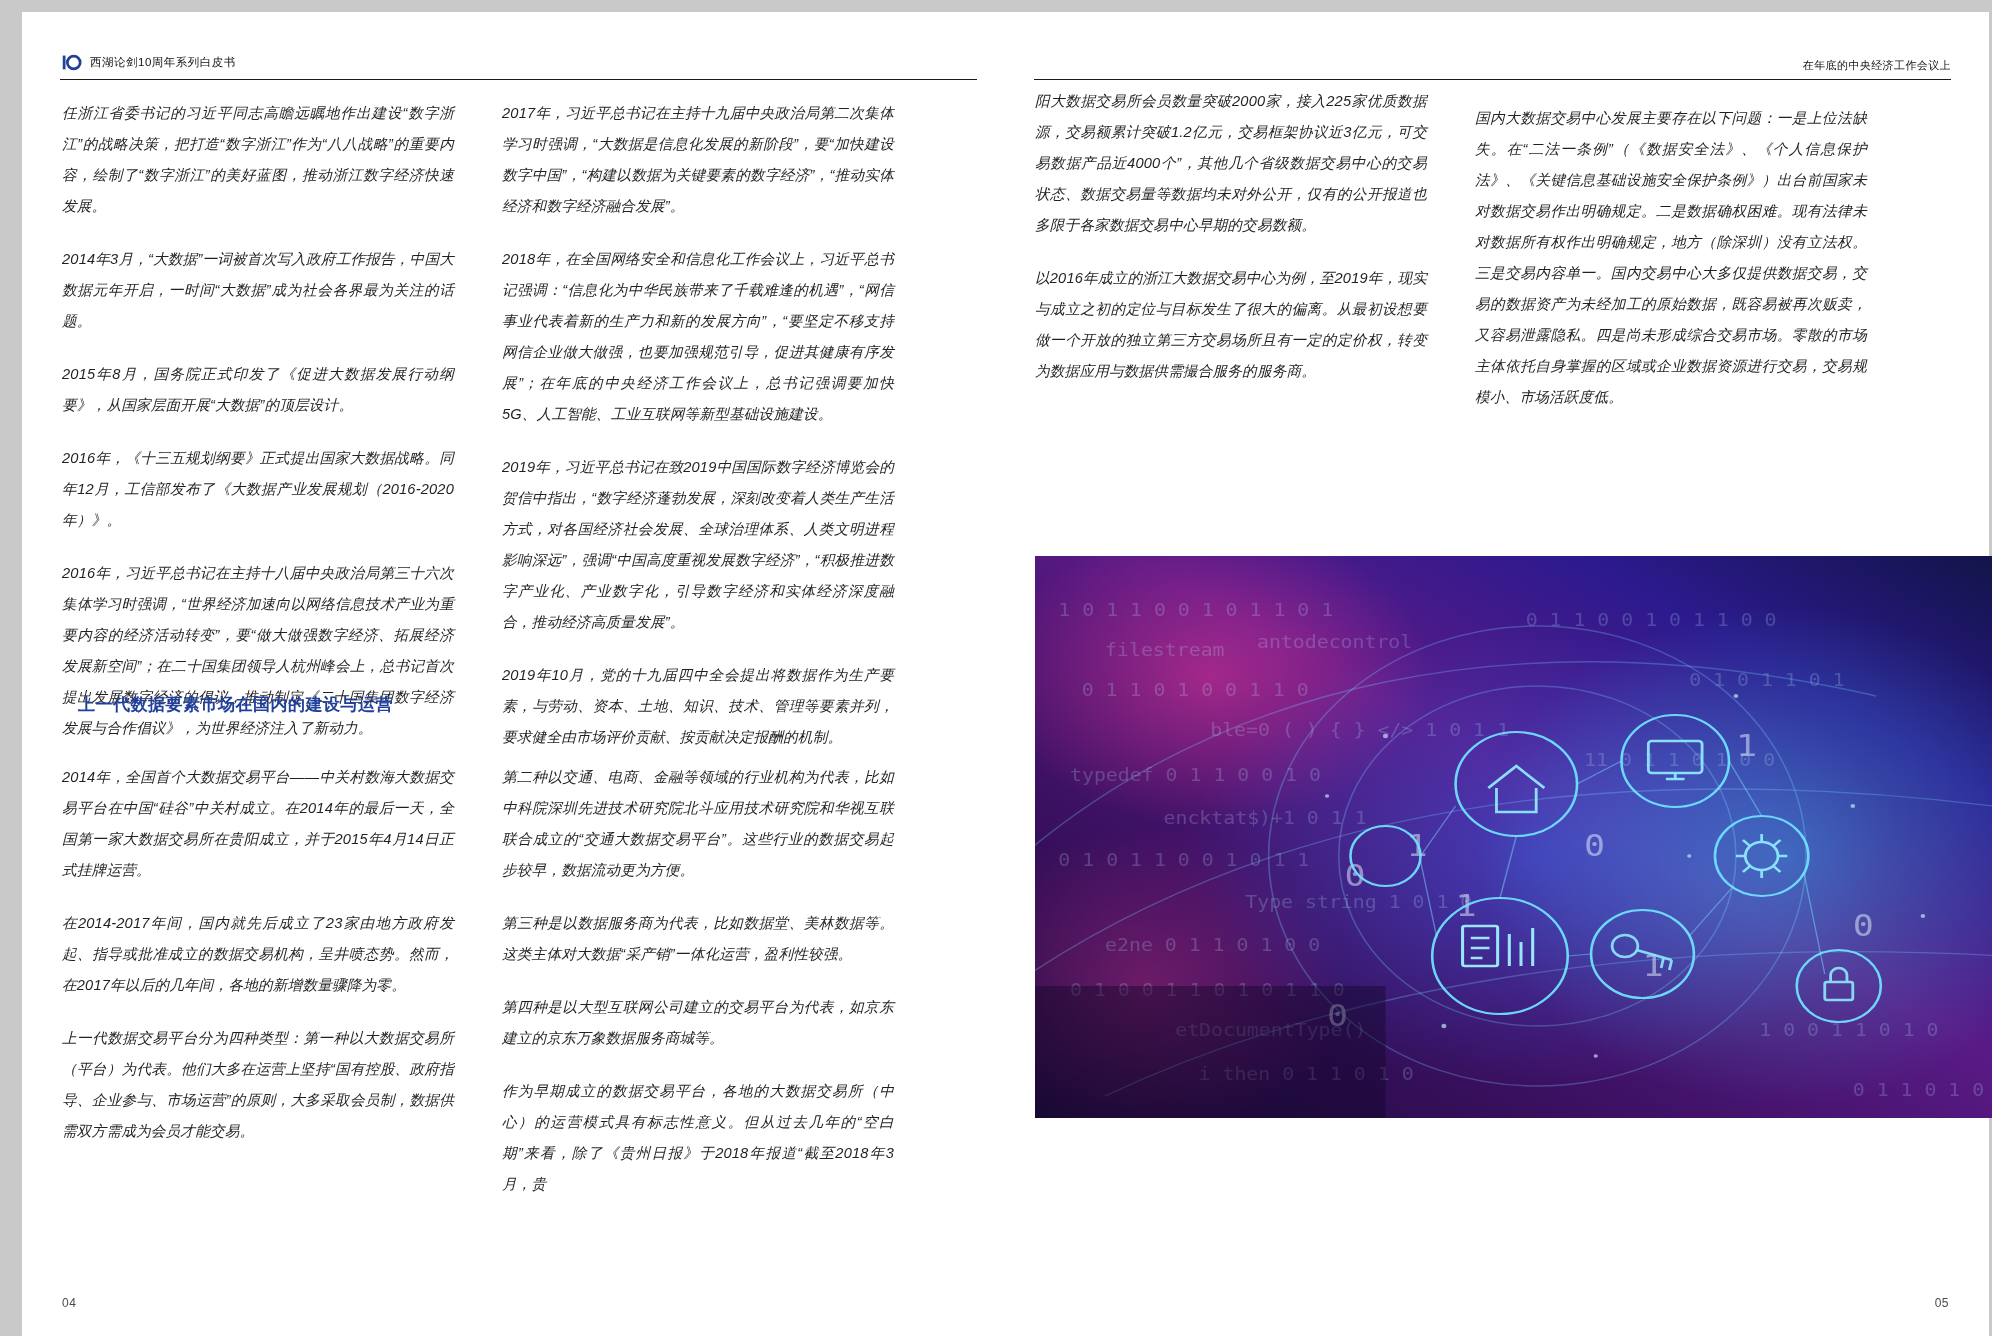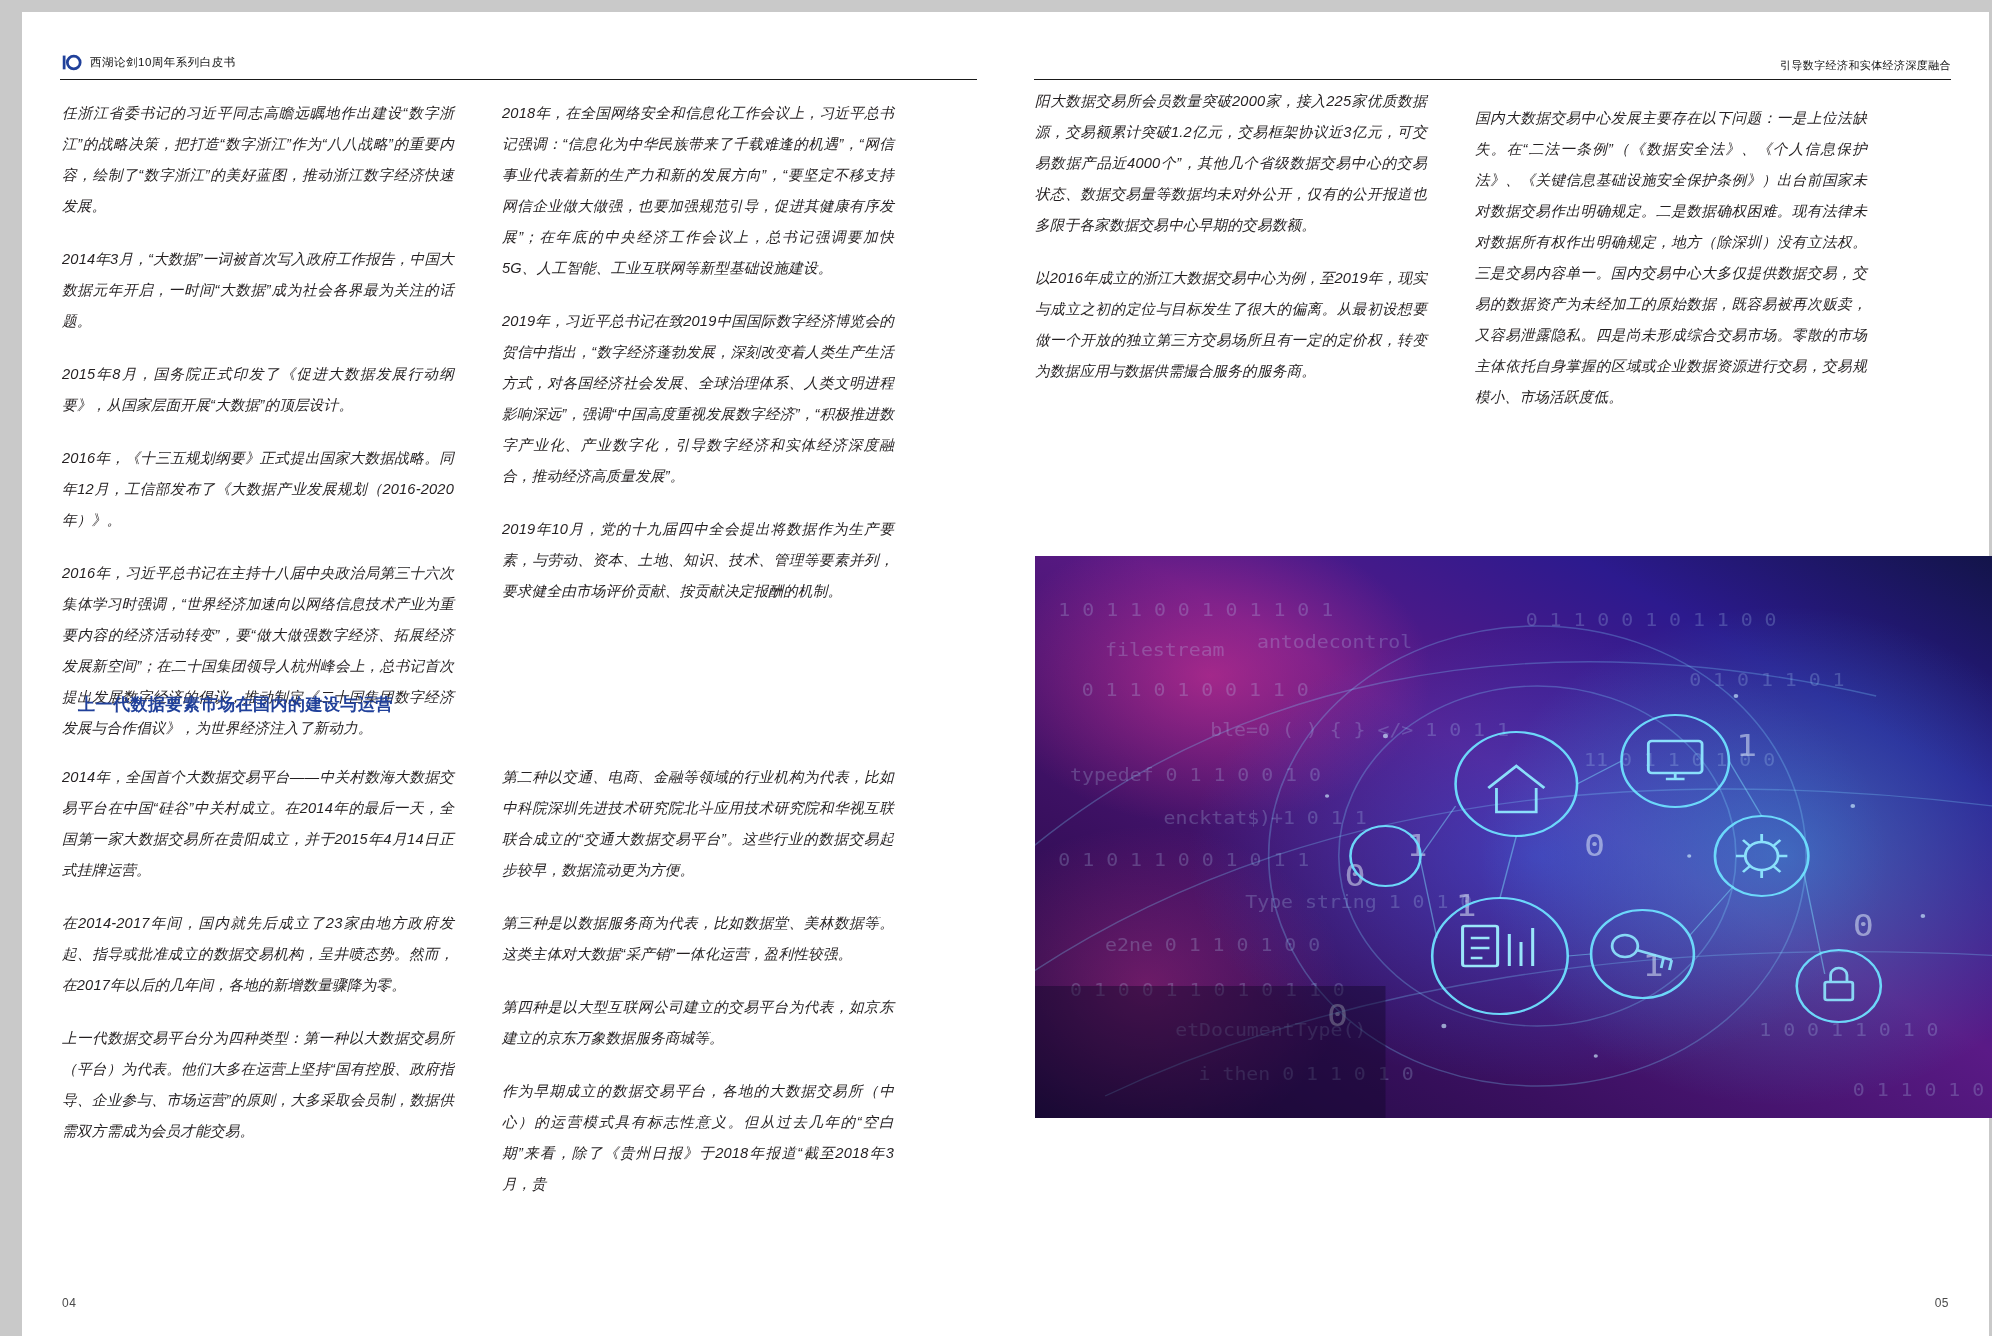--- a/index.html
+++ b/index.html
@@ -166,20 +166,21 @@
 
     <div class="col" id="lp-col1">
       <p>任浙江省委书记的习近平同志高瞻远瞩地作出建设“数字浙江”的战略决策，把打造“数字浙江”作为“八八战略”的重要内容，绘制了“数字浙江”的美好蓝图，推动浙江数字经济快速发展。</p>
       <p>2014年3月，“大数据”一词被首次写入政府工作报告，中国大数据元年开启，一时间“大数据”成为社会各界最为关注的话题。</p>
       <p>2015年8月，国务院正式印发了《促进大数据发展行动纲要》，从国家层面开展“大数据”的顶层设计。</p>
       <p>2016年，《十三五规划纲要》正式提出国家大数据战略。同年12月，工信部发布了《大数据产业发展规划（2016-2020年）》。</p>
       <p>2016年，习近平总书记在主持十八届中央政治局第三十六次集体学习时强调，“世界经济加速向以网络信息技术产业为重要内容的经济活动转变”，要“做大做强数字经济、拓展经济发展新空间”；在二十国集团领导人杭州峰会上，总书记首次提出发展数字经济的倡议，推动制定《二十国集团数字经济发展与合作倡议》，为世界经济注入了新动力。</p>
     </div>
 
     <div class="col" id="lp-col2">
+      <p>2017年，习近平总书记在主持十九届中央政治局第二次集体学习时强调，“大数据是信息化发展的新阶段”，要“加快建设数字中国”，“构建以数据为关键要素的数字经济”，“推动实体经济和数字经济融合发展”。</p>
       <p>2018年，在全国网络安全和信息化工作会议上，习近平总书记强调：“信息化为中华民族带来了千载难逢的机遇”，“网信事业代表着新的生产力和新的发展方向”，“要坚定不移支持网信企业做大做强，也要加强规范引导，促进其健康有序发展”；在年底的中央经济工作会议上，总书记强调要加快5G、人工智能、工业互联网等新型基础设施建设。</p>
       <p>2019年，习近平总书记在致2019中国国际数字经济博览会的贺信中指出，“数字经济蓬勃发展，深刻改变着人类生产生活方式，对各国经济社会发展、全球治理体系、人类文明进程影响深远”，强调“中国高度重视发展数字经济”，“积极推进数字产业化、产业数字化，引导数字经济和实体经济深度融合，推动经济高质量发展”。</p>
       <p>2019年10月，党的十九届四中全会提出将数据作为生产要素，与劳动、资本、土地、知识、技术、管理等要素并列，要求健全由市场评价贡献、按贡献决定报酬的机制。</p>
     </div>
 
     <div class="section-head">
       <h2>上一代数据要素市场在国内的建设与运营</h2>
     </div>
 
     <div class="col" id="lp-col3">
@@ -193,21 +194,21 @@
       <p>第三种是以数据服务商为代表，比如数据堂、美林数据等。这类主体对大数据“采产销”一体化运营，盈利性较强。</p>
       <p>第四种是以大型互联网公司建立的交易平台为代表，如京东建立的京东万象数据服务商城等。</p>
       <p>作为早期成立的数据交易平台，各地的大数据交易所（中心）的运营模式具有标志性意义。但从过去几年的“空白期”来看，除了《贵州日报》于2018年报道“截至2018年3月，贵</p>
     </div>
 
     <div class="folio folio-left">04</div>
   </div>
 
   <div class="page page-right">
     <div class="page-header">
-      <div class="header-right-text">引导数字经济和实体经济深度融合</div>
+      <div class="header-right-text">在年底的中央经济工作会议上</div>
       <div class="header-rule"></div>
     </div>
     <div class="folio folio-right">05</div>
   </div>
 
   <div class="col" id="rp-col1">
     <p>阳大数据交易所会员数量突破2000家，接入225家优质数据源，交易额累计突破1.2亿元，交易框架协议近3亿元，可交易数据产品近4000个”，其他几个省级数据交易中心的交易状态、数据交易量等数据均未对外公开，仅有的公开报道也多限于各家数据交易中心早期的交易数额。</p>
     <p>以2016年成立的浙江大数据交易中心为例，至2019年，现实与成立之初的定位与目标发生了很大的偏离。从最初设想要做一个开放的独立第三方交易场所且有一定的定价权，转变为数据应用与数据供需撮合服务的服务商。</p>
   </div>
 

